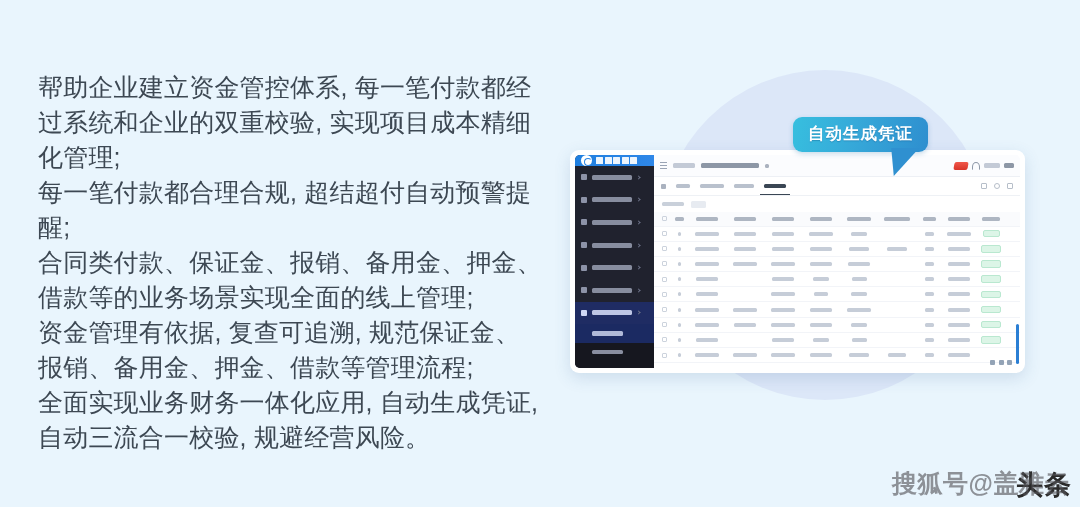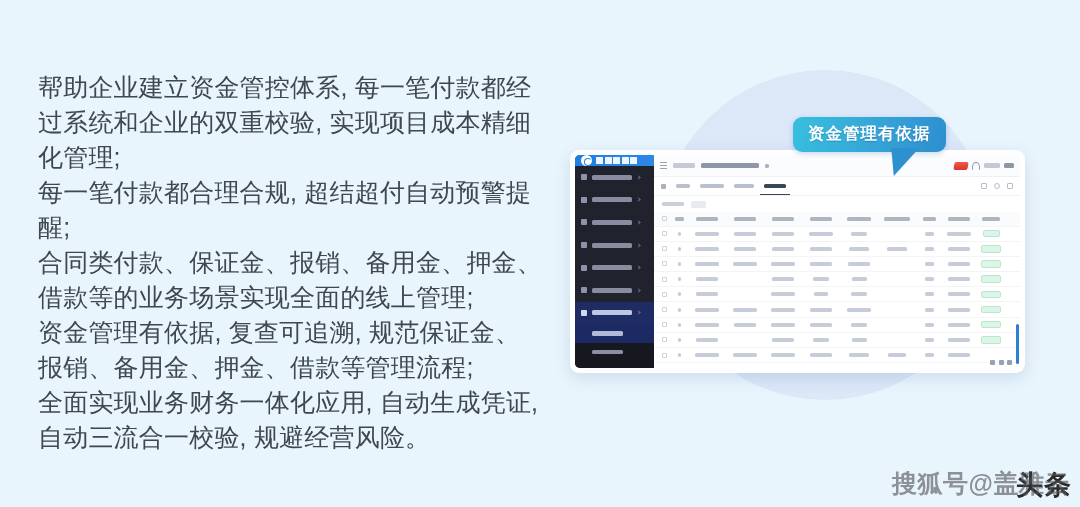--- a/index.html
+++ b/index.html
@@ -290,21 +290,21 @@
 <div id="copy">
   <p>帮助企业建立资金管控体系, 每一笔付款都经过系统和企业的双重校验, 实现项目成本精细化管理;
 每一笔付款都合理合规, 超结超付自动预警提醒;
 合同类付款、保证金、报销、备用金、押金、借款等的业务场景实现全面的线上管理;
 资金管理有依据, 复查可追溯, 规范保证金、报销、备用金、押金、借款等管理流程;
 全面实现业务财务一体化应用, 自动生成凭证, 自动三流合一校验, 规避经营风险。</p>
 </div>
 
 <div id="callout-wrap">
   <div id="callout">
-    <span>资金管理有依据</span>
+    <span>自动生成凭证</span>
   </div>
   <div id="callout-tail"></div>
 </div>
 
 <div id="app-card">
   <div id="app-inner">
 
     <div id="app-sidebar">
       <div id="app-logo">
         <span class="logo-mark"></span>

